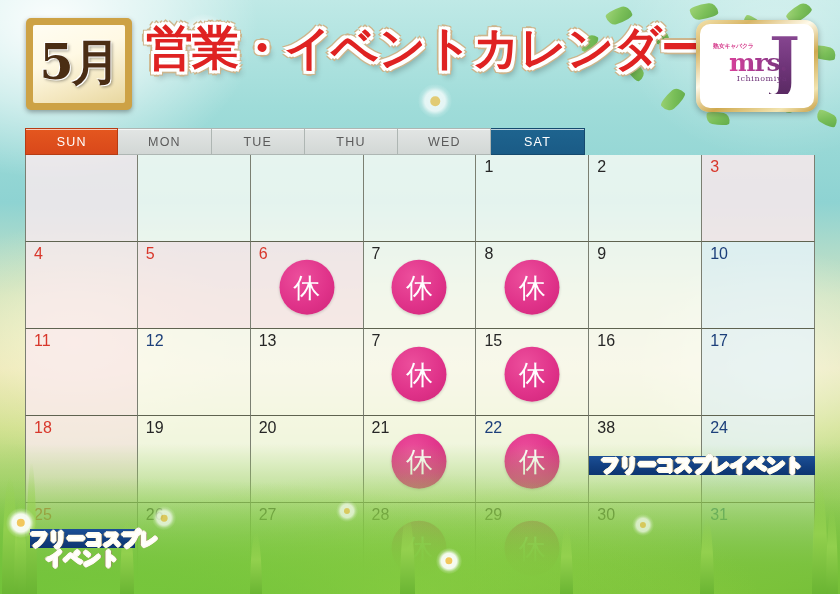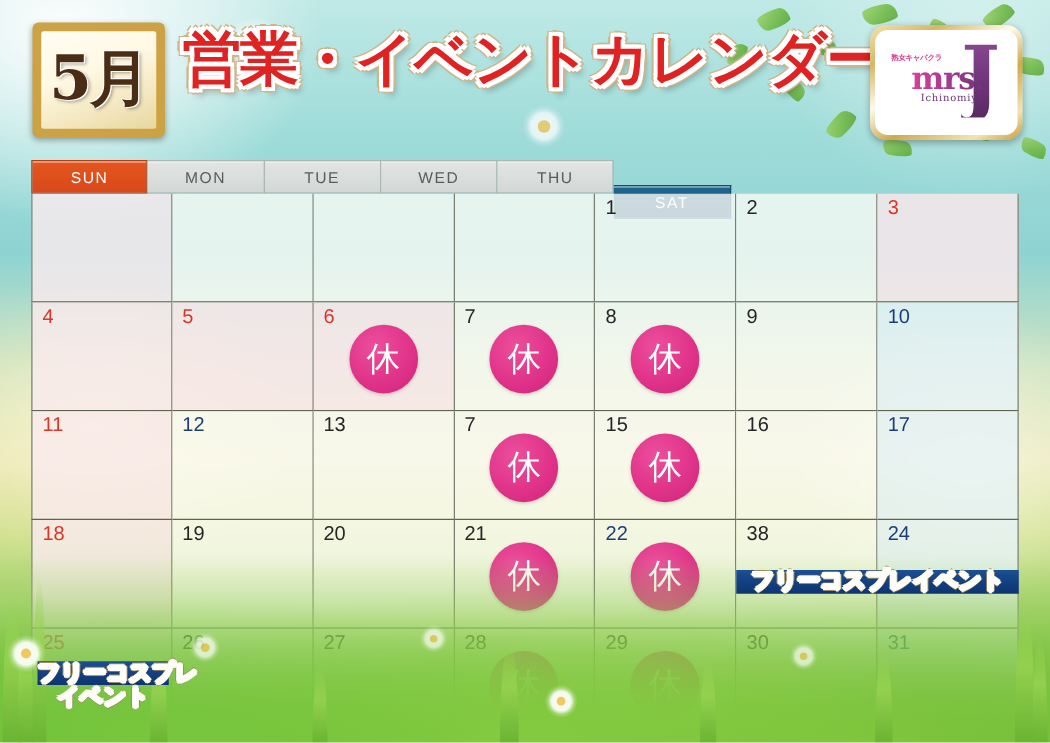--- a/index.html
+++ b/index.html
@@ -175,21 +175,21 @@
     box-shadow: inset 0 1px 0 rgba(255,255,255,.7);
   }
   .dow:first-child { border-left: 1px solid #aeb6b3; }
   .dow.sun {
     background: linear-gradient(180deg, #e4571f 0%, #d9481a 100%);
     color: #fff; border-color: #b63c14;
     border-left: 1px solid #b63c14;
   }
   .dow.sat {
     background: linear-gradient(180deg, #1e648f 0%, #1a5b86 100%);
-    color: #fff; border-color: #154a6e; margin-top: 20px;
+    color: #fff; border-color: #154a6e;
   }
 
   .weeks {
     position: absolute; left: 25px; top: 155px;
     width: 790px; height: 435px;
     display: grid;
     grid-template-columns: repeat(7, 1fr);
     grid-template-rows: repeat(5, 87px);
   }
   .cell {
@@ -296,22 +296,22 @@
           <div class="logo-city">Ichinomiya</div>
         </div>
       </div>
     </div>
   </div>
 
   <div class="cal">
     <div class="dow sun">SUN</div>
     <div class="dow">MON</div>
     <div class="dow">TUE</div>
+    <div class="dow">THU</div>
     <div class="dow">WED</div>
-    <div class="dow">THU</div>
     <div class="dow sat">SAT</div>
   </div>
 
   <div class="weeks" id="weeks-grid">
       <div class="cell first sun"></div>
       <div class="cell"></div>
       <div class="cell"></div>
       <div class="cell"></div>
       <div class="cell">
         <div class="daynum ">1</div>

